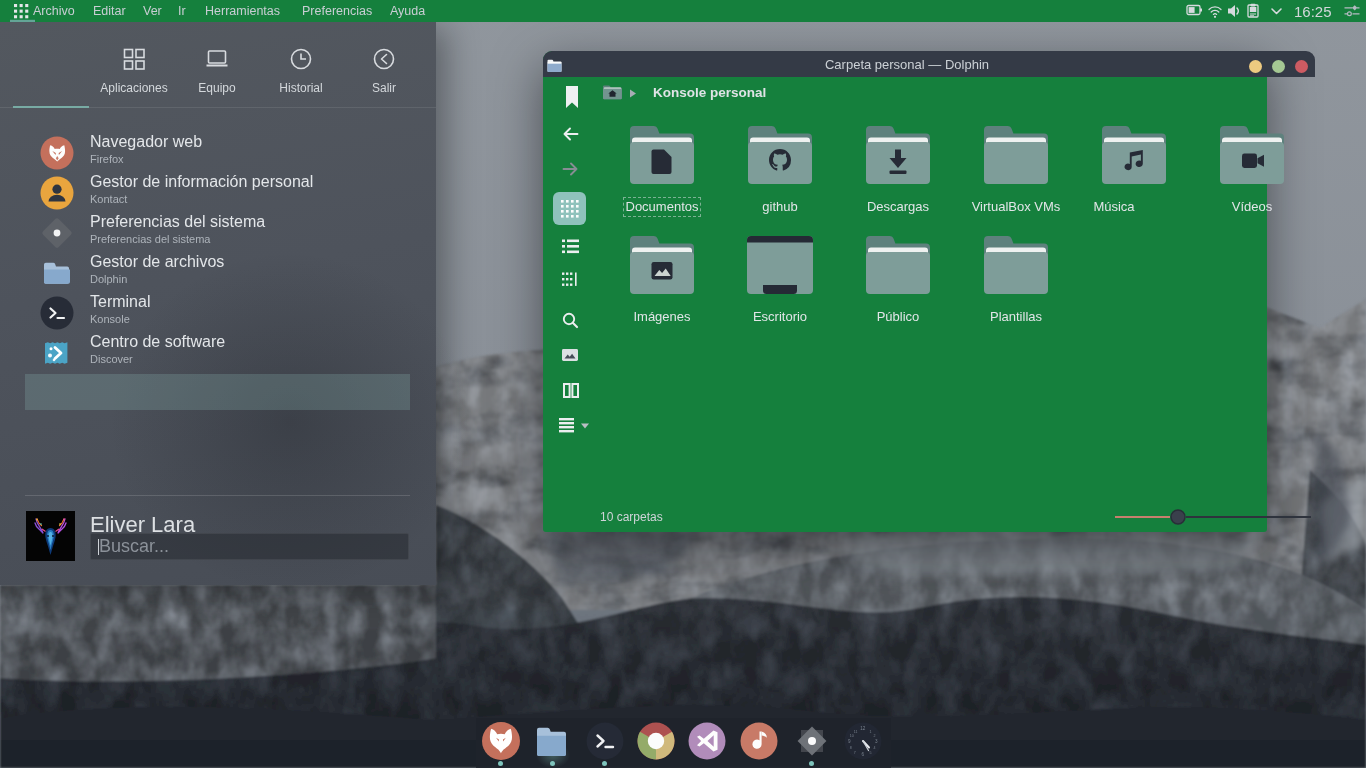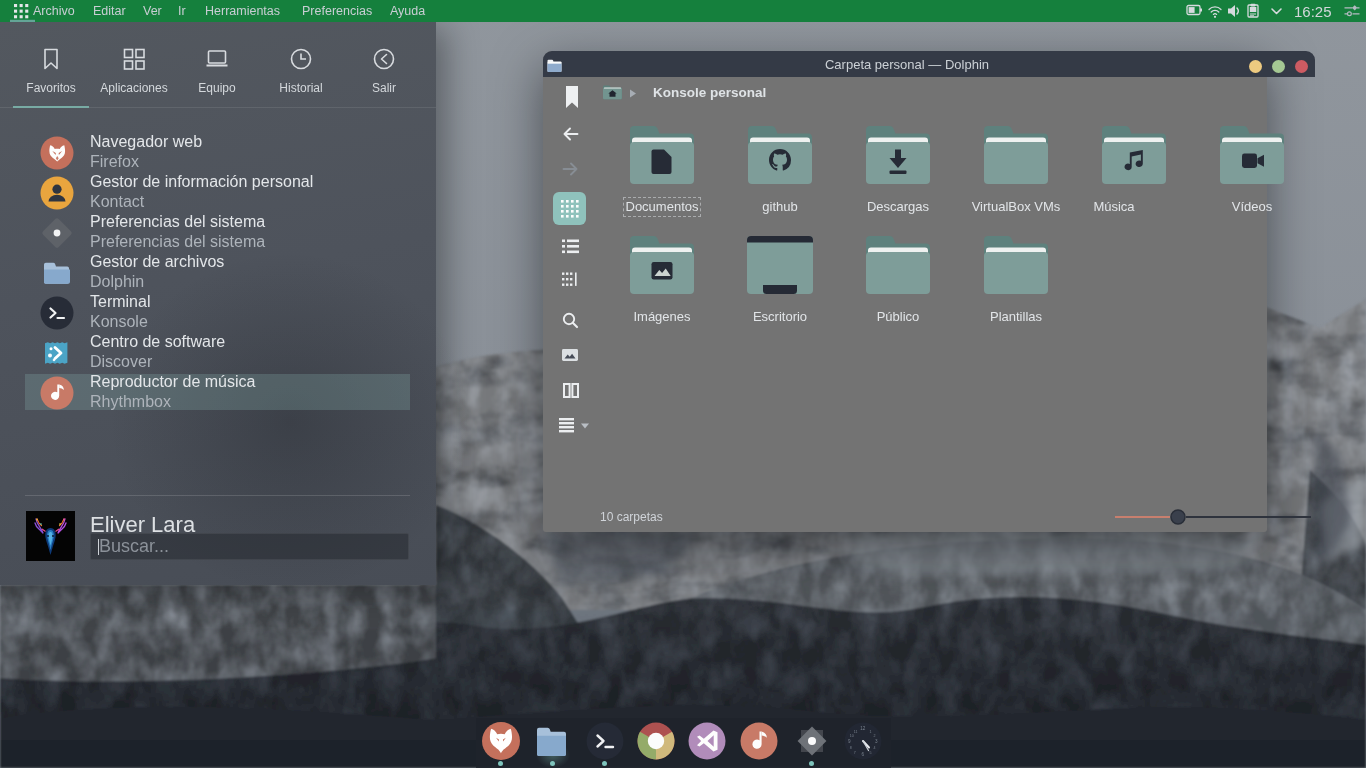--- a/index.html
+++ b/index.html
@@ -9,27 +9,27 @@
 #panel{position:absolute;left:0;top:22px;width:436px;height:563px;z-index:20;
  background:linear-gradient(170deg,#53585f 0%,#4e535c 45%,#484d56 100%);box-shadow:10px 6px 30px rgba(10,12,16,.38)}
 #panel .darkblob{position:absolute;left:110px;top:230px;width:360px;height:340px;background:radial-gradient(closest-side,rgba(30,33,39,.34),rgba(30,33,39,0))}
 .tab{position:absolute;top:24px;width:90px;text-align:center;color:#d4d8dc;font-size:12px}
 .tab svg{display:block;margin:0 auto 9px}
 .tabline{position:absolute;left:0;top:85px;width:436px;height:1px;background:rgba(255,255,255,.09)}
 .tabsel{position:absolute;left:13px;top:84px;width:76px;height:2px;background:#78aba4}
 .row{position:absolute;left:0;width:436px;height:40px}
 .row .ic{position:absolute;left:40px;top:3px;width:34px;height:34px}
 .row .t1{position:absolute;left:90px;top:0px;font-size:16px;color:#e3e6e9}
-.row .t2{position:absolute;left:90px;top:20px;font-size:16px;color:#aeb4bb}
+.row .t2{position:absolute;left:90px;top:20px;font-size:11px;color:#aeb4bb}
 #rowhl{position:absolute;left:25px;top:352px;width:385px;height:36px;background:rgba(138,184,178,.25)}
 #userdiv{position:absolute;left:25px;top:473px;width:385px;height:1px;background:rgba(255,255,255,.14)}
 #avatar{position:absolute;left:26px;top:489px;width:49px;height:50px}
 #uname{position:absolute;left:90px;top:490px;font-size:22px;color:#dde0e3}
 #search{position:absolute;left:90px;top:511px;width:319px;height:27px;background:rgba(33,37,44,.5);border:1px solid rgba(255,255,255,.07);border-radius:2px;color:#8b9199;font-size:18px;line-height:25px;padding-left:8px}
-#win{position:absolute;left:543px;top:51px;width:724px;height:481px;z-index:10;border-radius:9px 9px 3px 3px;background:#737373;box-shadow:0 16px 48px rgba(8,10,14,.5)}
+#win{position:absolute;left:543px;top:51px;width:724px;height:481px;z-index:10;border-radius:9px 9px 3px 3px;background:#15803d;box-shadow:0 16px 48px rgba(8,10,14,.5)}
 #titlebar{position:absolute;left:0;top:0;width:772px;height:26px;background:#343a46;border-radius:9px 9px 0 0;color:#ccd1d6;font-size:13px;text-align:center;line-height:27px}
 .wbtn{position:absolute;top:9px;width:13px;height:13px;border-radius:50%}
 .flabel{position:absolute;width:118px;text-align:center;font-size:13px;color:#e2e5e8}
 .ficon{position:absolute;width:68px;height:62px}
 #selbox{position:absolute;left:80px;top:146px;width:78px;height:20px;border:1px dashed rgba(225,229,233,.5)}
 #status{position:absolute;left:57px;top:459px;font-size:12px;color:#d0d4d9}
 #dock{position:absolute;left:476px;top:718px;width:415px;height:50px;background:rgba(31,35,43,.88);z-index:20}
 .dicon{position:absolute;top:4px;width:38px;height:38px}
 .ddot{position:absolute;top:43px;width:5px;height:5px;border-radius:50%;background:#7fc4bc}
 </style></head>
@@ -159,23 +159,20 @@
   <g stroke="#b4bac1" stroke-width="1.2" fill="none">
    <path d="M0.5 3.8 h8 M13 3.8 h2.5"></path>
         <path d="M0.5 9.8 h3 M8.5 9.8 h7"></path>
   </g>
   <path d="M10.7 1.2 l2.6 2.6 -2.6 2.6 -2.6 -2.6 z" fill="#b4bac1"></path>
       <circle cx="5.4" cy="9.8" r="1.9" fill="none" stroke="#b4bac1" stroke-width="1.2"></circle>
  </svg>
 </div>
 <div id="panel">
  <div class="darkblob"></div>
- <div class="tab" style="left:6px"><svg width="26" height="26" viewBox="0 0 26 26">
-        <path d="M7 3.5 h12 v19 l-6-5.5 -6 5.5 z" fill="none" stroke="#d8dbdf" stroke-width="1.6" stroke-linejoin="round"></path>
-      </svg>Favoritos</div>
  <div class="tab" style="left:89px"><svg width="26" height="26" viewBox="0 0 26 26">
         <g fill="none" stroke="#d8dbdf" stroke-width="1.6">
           <rect x="3.5" y="3.5" width="8" height="8"></rect>
           <rect x="15" y="3.5" width="8" height="8"></rect>
           <rect x="3.5" y="15" width="8" height="8"></rect>
           <rect x="15" y="15" width="8" height="8"></rect>
         </g>
       </svg>Aplicaciones</div>
  <div class="tab" style="left:256px"><svg width="26" height="26" viewBox="0 0 26 26">
         <g fill="none" stroke="#d8dbdf" stroke-width="1.6">
@@ -248,29 +245,20 @@
   <svg class="ic" viewBox="0 0 34 34">
         <path d="M5 7.2 l2.8-0.9 2.4 0.9 2.4-0.9 2.4 0.9 2.4-0.9 2.4 0.9 2.4-0.9 2.4 0.9 2.8-0.9 V26.8 l-2.8 0.9 -2.4-0.9 -2.4 0.9 -2.4-0.9 -2.4 0.9 -2.4-0.9 -2.4 0.9 -2.4-0.9 -2.8 0.9 z" fill="#4ba4c6"></path>
         <path d="M15 11.5 L21 17 L15 22.5" fill="none" stroke="#fff" stroke-width="2.8" stroke-linejoin="round" stroke-linecap="round"></path>
         <circle cx="11" cy="12.8" r="1.5" fill="#fff"></circle>
         <circle cx="10" cy="19.5" r="2" fill="#fff" opacity=".95"></circle>
         <circle cx="14" cy="24" r="1.3" fill="#fff" opacity=".9"></circle>
       </svg>
   <div class="t1">Centro de software</div>
       <div class="t2">Discover</div>
  </div>
- <div class="row" style="top:351px">
-  <svg class="ic" viewBox="0 0 34 34">
-        <circle cx="17" cy="17" r="16.5" fill="#c87a67"></circle>
-        <path d="M19.2 8.5 V19.8 a4.1 4.1 0 1 1 -1.9 -3.45 V8.5 Z" fill="#fdfdfd"></path>
-        <path d="M19.2 8.5 c3.2 .9 4.8 2.9 4.6 5.6 -1.2-1.4-2.8-2-4.6-2.1 z" fill="#fdfdfd"></path>
-      </svg>
-  <div class="t1">Reproductor de música</div>
-      <div class="t2">Rhythmbox</div>
- </div>
  <div id="userdiv"></div>
  <div id="avatar"><svg width="49" height="50" viewBox="0 0 49 50">
         <rect width="49" height="50" fill="#040404"></rect>
 <g fill="none" stroke-linecap="round">
 <path d="M17 22 C15 16 11 14 10 8 M17 22 C14 18 10 17 9 12" stroke="#8a4fd8" stroke-width="1.3"></path>
 <path d="M32 22 C34 16 38 14 39 8 M32 22 C35 18 39 17 40 12" stroke="#b44fe0" stroke-width="1.3"></path>
 <path d="M13 12 l2.5 2.5 M11 8 l1.5 3 M36 12 l-2.5 2.5 M38 8 l-1.5 3" stroke="#e8742c" stroke-width="1.2"></path>
 <circle cx="11" cy="8.5" r="1" fill="#e8a53e" stroke="none"></circle>
           <circle cx="38" cy="8.5" r="1" fill="#e84f9f" stroke="none"></circle>
 <circle cx="15" cy="13" r=".8" fill="#4fd8c8" stroke="none"></circle>

